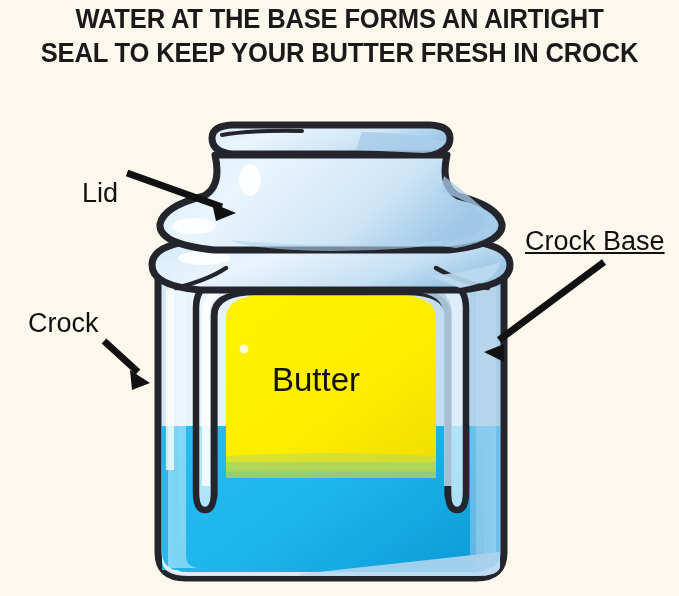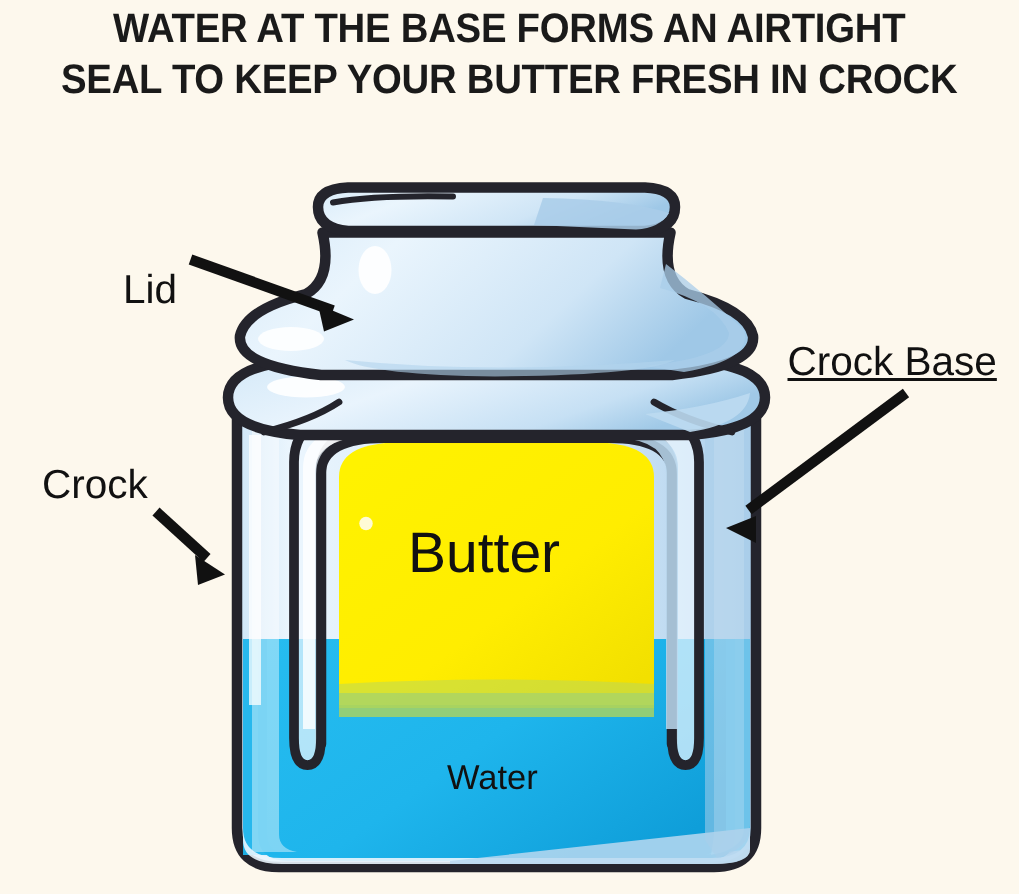--- a/index.html
+++ b/index.html
@@ -52,21 +52,21 @@
   }
   #label-lid   { left: 82px;  top: 138px; margin-top: 40px; }
   #label-crock { left: 28px;  top: 308px; }
   #label-crock-base { left: 525px; top: 226px; text-decoration: underline; }
   .vessel-text {
     position: absolute;
     color: #111111;
     font-family: "Liberation Sans", sans-serif;
     white-space: nowrap;
   }
-  #text-butter { left: 272px; top: 348px; font-size: 38px; }
+  #text-butter { left: 272px; top: 361px; font-size: 33px; }
   #text-water  { left: 298px; top: 505px; font-size: 23px; }
 </style>
 </head>
 <body>
 
 <div id="stage">
 
   <div class="title-block">
     <span class="title-line">WATER AT THE BASE FORMS AN AIRTIGHT</span>
     <span class="title-line">SEAL TO KEEP YOUR BUTTER FRESH IN CROCK</span>
@@ -193,15 +193,14 @@
         <polygon points="484,352 504,344 504,362" fill="#111111"></polygon>
       </g>
     </g>
   </svg>
 
   <span class="anno-label" id="label-lid">Lid</span>
   <span class="anno-label" id="label-crock">Crock</span>
   <span class="anno-label" id="label-crock-base">Crock Base</span>
 
   <span class="vessel-text" id="text-butter">Butter</span>
-  <span class="vessel-text" id="text-water">Water</span>
 
 </div>
 
 </body></html>

